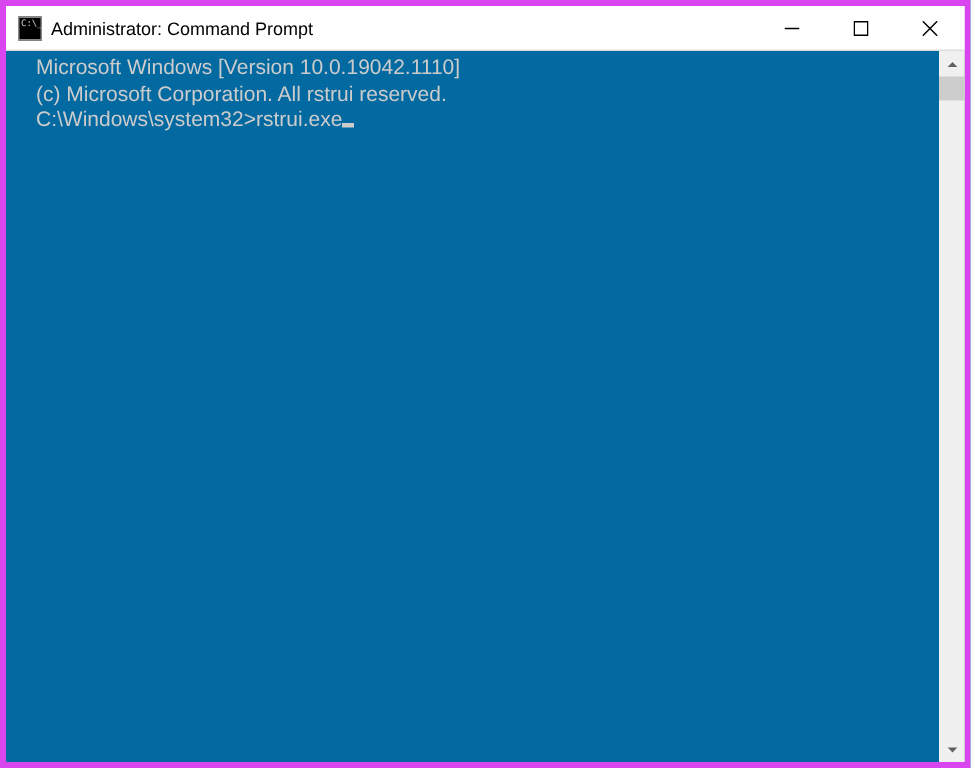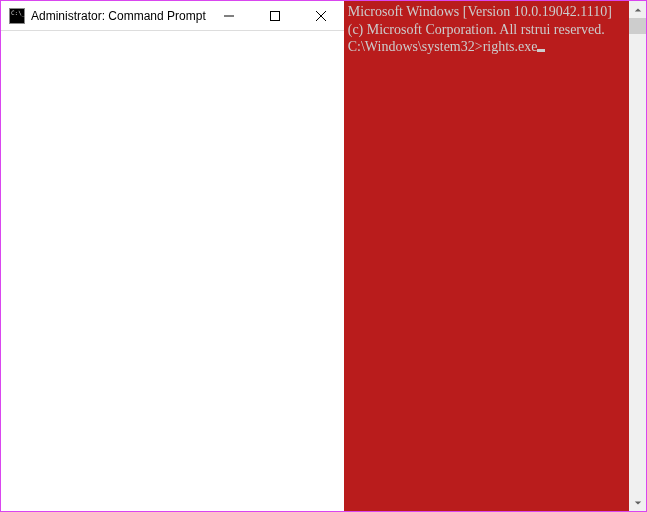--- a/index.html
+++ b/index.html
@@ -6,23 +6,23 @@
   body {
     width: 647px;
     height: 512px;
     font-family: "Segoe UI", Tahoma, sans-serif;
     background: #fff;
     overflow: hidden;
   }
   .window {
     width: 647px;
     height: 512px;
-    border: 1px solid #d946ef;
+    border: 4px solid #d946ef;
     display: flex;
-    flex-direction: row;
+    flex-direction: column;
     background: #fff;
   }
   .titlebar {
     height: 30px;
     background: #ffffff;
     display: flex;
     align-items: center;
     border-bottom: 1px solid #ddd;
     flex-shrink: 0;
   }
@@ -76,26 +76,26 @@
     fill: none;
   }
   .console-wrap {
     flex: 1;
     display: flex;
     background: #0c0c0c;
     min-height: 0;
   }
   .console-area {
     flex: 1;
-    background: #b91c1c;
+    background: #0369a1;
     color: #cccccc;
-    font-family: Liberation Serif, serif;
+    font-family: Liberation Sans, sans-serif;
     font-size: 14px;
     line-height: 1.25;
-    padding: 2px 4px;
+    padding: 2px 20px;
     white-space: pre;
     overflow: hidden;
   }
   .console-line {
     display: block;
   }
   .cursor-block {
     display: inline-block;
     width: 8px;
     height: 3px;
@@ -163,21 +163,21 @@
       <div class="titlebar-btn">
         <svg viewBox="0 0 10 10">
             <line x1="0" y1="0" x2="10" y2="10"></line>
             <line x1="10" y1="0" x2="0" y2="10"></line>
           </svg>
       </div>
     </div>
   </div>
 
   <div class="console-wrap">
-    <div class="console-area"><span class="console-line">Microsoft Windows [Version 10.0.19042.1110]</span><span class="console-line">(c) Microsoft Corporation. All rstrui reserved.</span><span class="console-line"></span><span>C:\Windows\system32&gt;</span><span>rights.exe</span><span class="cursor-block"></span></div>
+    <div class="console-area"><span class="console-line">Microsoft Windows [Version 10.0.19042.1110]</span><span class="console-line">(c) Microsoft Corporation. All rstrui reserved.</span><span class="console-line"></span><span>C:\Windows\system32&gt;</span><span>rstrui.exe</span><span class="cursor-block"></span></div>
 
     <div class="scrollbar">
       <div class="scroll-arrow">
         <svg viewBox="0 0 10 10">
             <path d="M1 7 L5 3 L9 7 Z"></path>
           </svg>
       </div>
       <div class="scroll-track">
         <div class="scroll-thumb"></div>
       </div>

